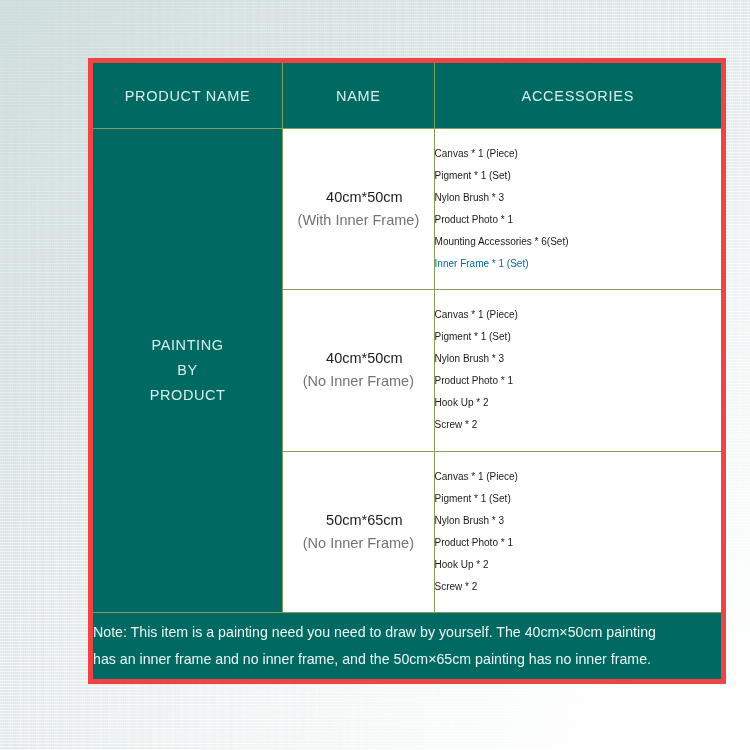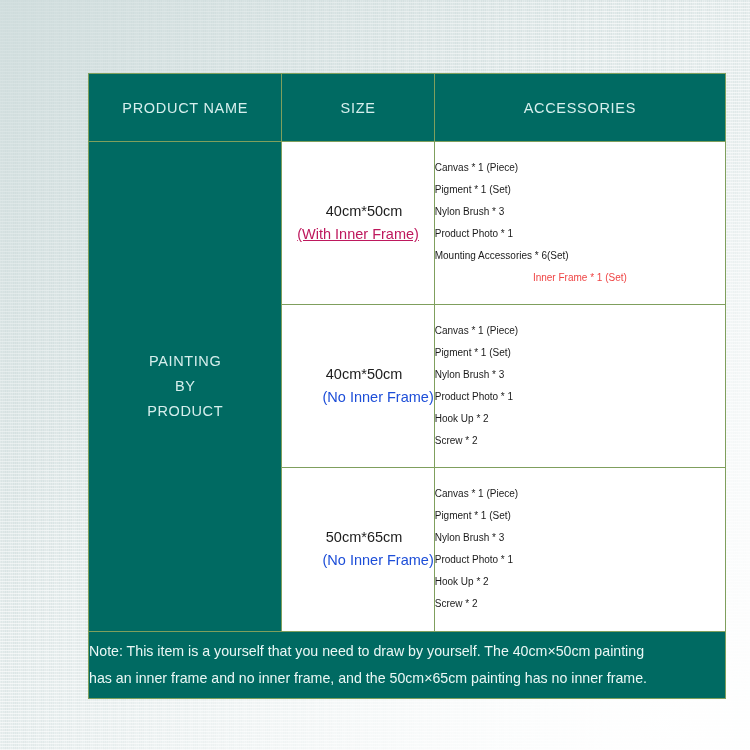--- a/index.html
+++ b/index.html
@@ -30,25 +30,25 @@
     position: absolute;
     inset: 0;
     background: radial-gradient(130% 115% at 88% 96%, rgba(255,255,255,0.95) 0%, rgba(255,255,255,0.38) 38%, rgba(255,255,255,0.0) 72%);
     pointer-events: none;
   }
 
   
   #spec-table {
     position: absolute;
     left: 88px;
-    top: 73px;
+    top: 58px;
     width: 638px;
     height: 626px;
     box-sizing: border-box;
-    border: 1px solid #ef4444;
+    border: 5px solid #ef4444;
     border-collapse: collapse;
     background: #ffffff;
     table-layout: fixed;
   }
   #spec-table td {
     border: 1px solid #7f9f5d;
     padding: 0;
     vertical-align: middle;
     box-sizing: border-box;
   }
@@ -82,34 +82,34 @@
   
   .size-cell {
     text-align: center;
     color: #1a1a1a;
     font-size: 14.5px;
     line-height: 23px;
     background: #ffffff;
   }
   .size-cell .dim { display: block; color: #1d1d1d; margin-left: 12px; }
   .size-cell .frame-note { display: block; }
-  .frame-note.red  { color: #be185d; text-decoration: underline; }
-  .frame-note.cyan { color: #1d4ed8; text-align: right; }
+  .frame-note.red  { color: #737373; }
+  .frame-note.cyan { color: #737373; }
 
   
   .acc-cell {
     background: #ffffff;
     padding: 10px 0 10px 12px;
     font-size: 10px;
     line-height: 22px;
     color: #1a1a1a;
     vertical-align: middle;
   }
   .acc-cell .acc-line { display: block; white-space: nowrap; }
-  .acc-cell .acc-line.red { color: #ef4444; text-align: center; }
+  .acc-cell .acc-line.red { color: #0369a1; }
 
   
   .note-cell {
     background: #006a62;
     color: #eaf7f5;
     font-size: 14.2px;
     line-height: 27px;
     padding: 12px 14px 12px 9px;
     text-align: left;
     vertical-align: middle;
@@ -124,21 +124,21 @@
 
 <table id="spec-table">
   <colgroup>
     <col class="col-name">
     <col class="col-size">
     <col class="col-acc">
   </colgroup>
   <tbody>
     <tr>
       <td class="head-cell">PRODUCT NAME</td>
-      <td class="head-cell">SIZE</td>
+      <td class="head-cell">NAME</td>
       <td class="head-cell">ACCESSORIES</td>
     </tr>
 
     <tr>
       <td class="name-cell" rowspan="3">
         <span class="line">PAINTING</span>
         <span class="line">BY</span>
         <span class="line">PRODUCT</span>
       </td>
       <td class="size-cell">
@@ -180,18 +180,18 @@
         <span class="acc-line">Pigment * 1 (Set)</span>
         <span class="acc-line">Nylon Brush * 3</span>
         <span class="acc-line">Product Photo * 1</span>
         <span class="acc-line">Hook Up * 2</span>
         <span class="acc-line">Screw * 2</span>
       </td>
     </tr>
 
     <tr>
       <td class="note-cell" colspan="3">
-        <span class="note-line">Note: This item is a yourself that you need to draw by yourself. The 40cm×50cm painting</span>
+        <span class="note-line">Note: This item is a painting need you need to draw by yourself. The 40cm×50cm painting</span>
         <span class="note-line">has an inner frame and no inner frame, and the 50cm×65cm painting has no inner frame.</span>
       </td>
     </tr>
   </tbody>
 </table>
 
 </body></html>

